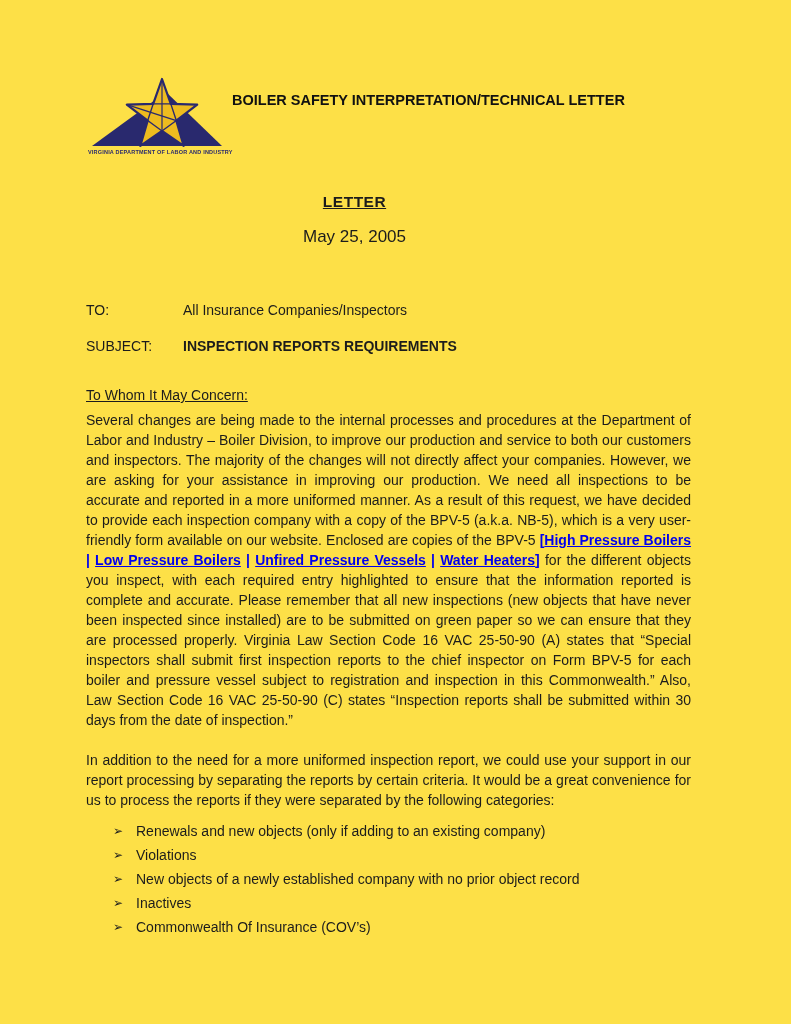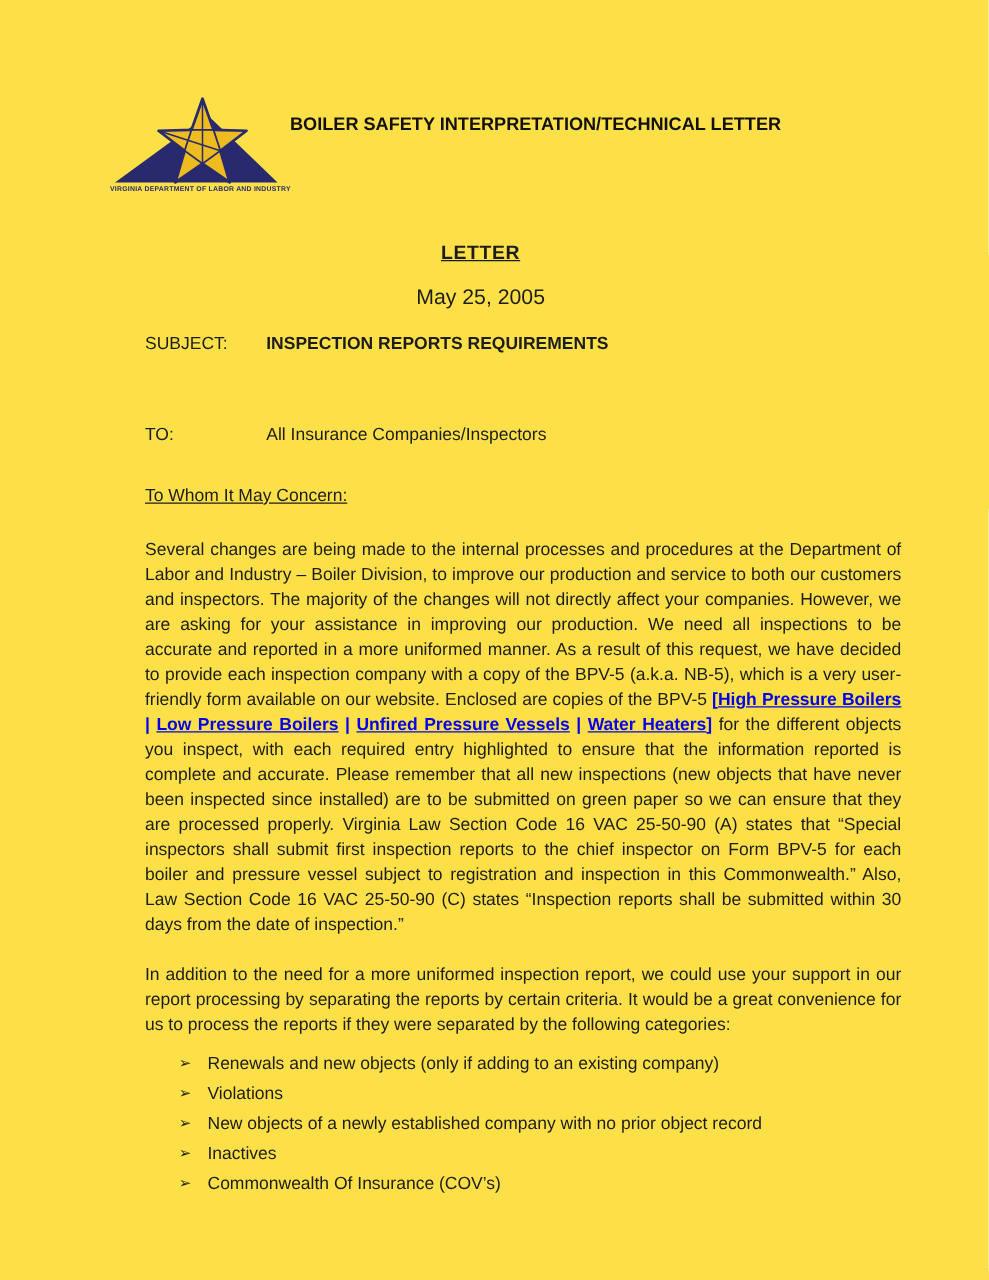--- a/index.html
+++ b/index.html
@@ -25,36 +25,36 @@
     color: #29296e;
     white-space: nowrap;
   }
   
   .doc-title {
     position: absolute; left: 232px; top: 91px; width: 480px;
     font-size: 14.5px; font-weight: bold; line-height: 19px; color: #111;
   }
   
   .content {
-    position: absolute; left: 116px; top: 192px; width: 605px;
+    position: absolute; left: 86px; top: 192px; width: 605px;
     font-size: 14px; line-height: 20px;
   }
   .center-block { text-align: center; margin-right: 68px; }
   .letter-heading {
     display: inline-block;
     font-size: 15.5px; font-weight: bold; letter-spacing: 0.5px;
     text-decoration: underline;
   }
   .letter-date { margin-top: 15px; font-size: 17px; }
   .meta-row { display: flex; margin-top: 16px; }
   .meta-row.first { margin-top: 53px; }
   .meta-label { width: 97px; flex: 0 0 97px; }
   .meta-value.bold { font-weight: bold; }
   .salutation { margin-top: 29px; text-decoration: underline; }
-  .para { margin-top: 23px; text-align: justify; }
+  .para { margin-top: 5px; text-align: justify; }
   .para2 { margin-top: 20px; text-align: justify; }
   .doc-link { color: #0000ee; font-weight: bold; text-decoration: underline; cursor: pointer; }
   .link-bracket { color: #0000ee; font-weight: bold; }
   .link-sep { color: #0000ee; font-weight: bold; }
   .bullets { margin-top: 11px; padding-left: 27px; }
   .bullet-item { display: flex; margin-top: 4px; line-height: 20px; }
   .bullet-marker { flex: 0 0 23px; font-size: 12px; color: #1c1c1c; }
   .bullet-text { flex: 1; }
 </style>
 </head>
@@ -77,28 +77,28 @@
     <div>BOILER SAFETY INTERPRETATION/TECHNICAL LETTER</div>
   </div>
 
   <div class="content">
 
     <div class="center-block">
       <div><span class="letter-heading">LETTER</span></div>
       <div class="letter-date">May 25, 2005</div>
     </div>
 
+    <div class="meta-row first">
+      <span class="meta-label">TO:</span>
+      <span class="meta-value">All Insurance Companies/Inspectors</span>
+    </div>
+
     <div class="meta-row">
       <span class="meta-label">SUBJECT:</span>
       <span class="meta-value bold">INSPECTION REPORTS REQUIREMENTS</span>
-    </div>
-
-    <div class="meta-row first">
-      <span class="meta-label">TO:</span>
-      <span class="meta-value">All Insurance Companies/Inspectors</span>
     </div>
 
     <div class="salutation">To Whom It May Concern:</div>
 
     <div class="para"><span class="body-text">Several changes are being made to the internal processes and procedures at the Department of Labor and Industry – Boiler Division, to improve our production and service to both our customers and inspectors.  The majority of the changes will not directly affect your companies.  However, we are asking for your assistance in improving our production.  We need all inspections to be accurate and reported in a more uniformed manner.  As a result of this request, we have decided to provide each inspection company with a copy of the BPV-5 (a.k.a. NB-5), which is a very user-friendly form available on our website.  Enclosed are copies of the BPV-5 </span><span class="link-bracket">[</span><a class="doc-link" href="#">High Pressure Boilers</a><span class="link-sep"> | </span><a class="doc-link" href="#">Low Pressure Boilers</a><span class="link-sep"> | </span><a class="doc-link" href="#">Unfired Pressure Vessels</a><span class="link-sep"> | </span><a class="doc-link" href="#">Water Heaters</a><span class="link-bracket">]</span><span class="body-text"> for the different objects you inspect, with each required entry highlighted to ensure that the information reported is complete and accurate.  Please remember that all new inspections (new objects that have never been inspected since installed) are to be submitted on green paper so we can ensure that they are processed properly.  Virginia Law Section Code 16 VAC 25-50-90 (A) states that “Special inspectors shall submit first inspection reports to the chief inspector on Form BPV-5 for each boiler and pressure vessel subject to registration and inspection in this Commonwealth.”  Also, Law Section Code 16 VAC 25-50-90 (C) states “Inspection reports shall be submitted within 30 days from the date of inspection.”</span></div>
 
     <div class="para2">In addition to the need for a more uniformed inspection report, we could use your support in our report processing by separating the reports by certain criteria.  It would be a great convenience for us to process the reports if they were separated by the following categories:</div>
 
     <div class="bullets">
         <div class="bullet-item">

